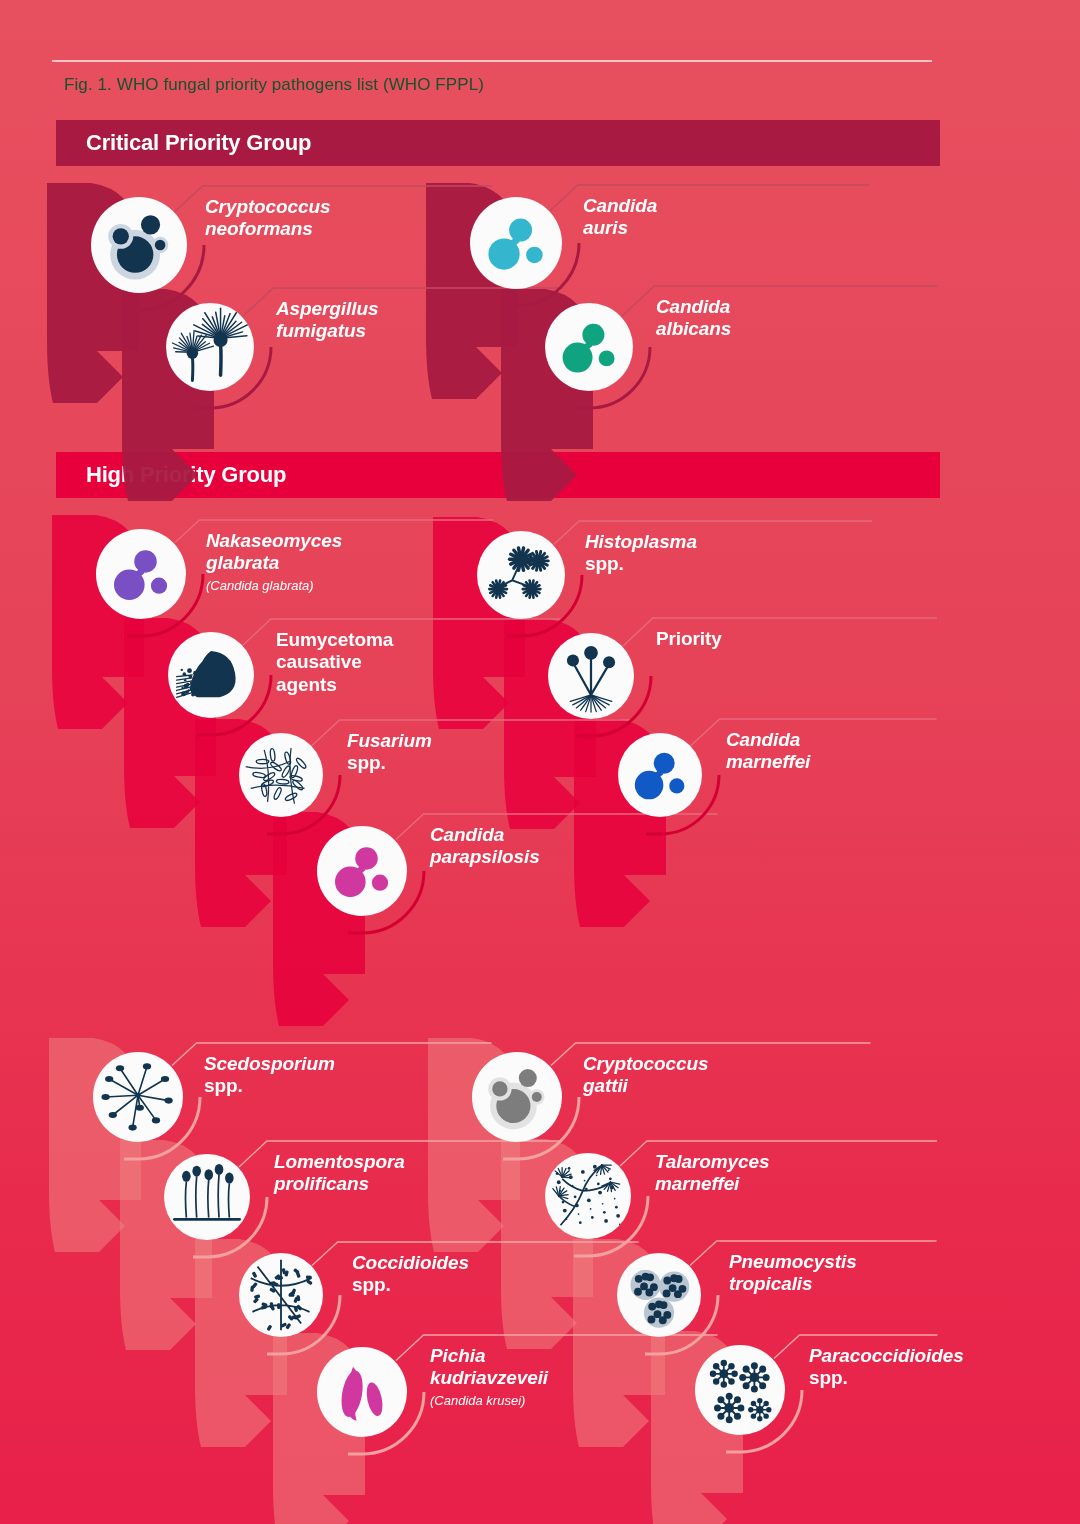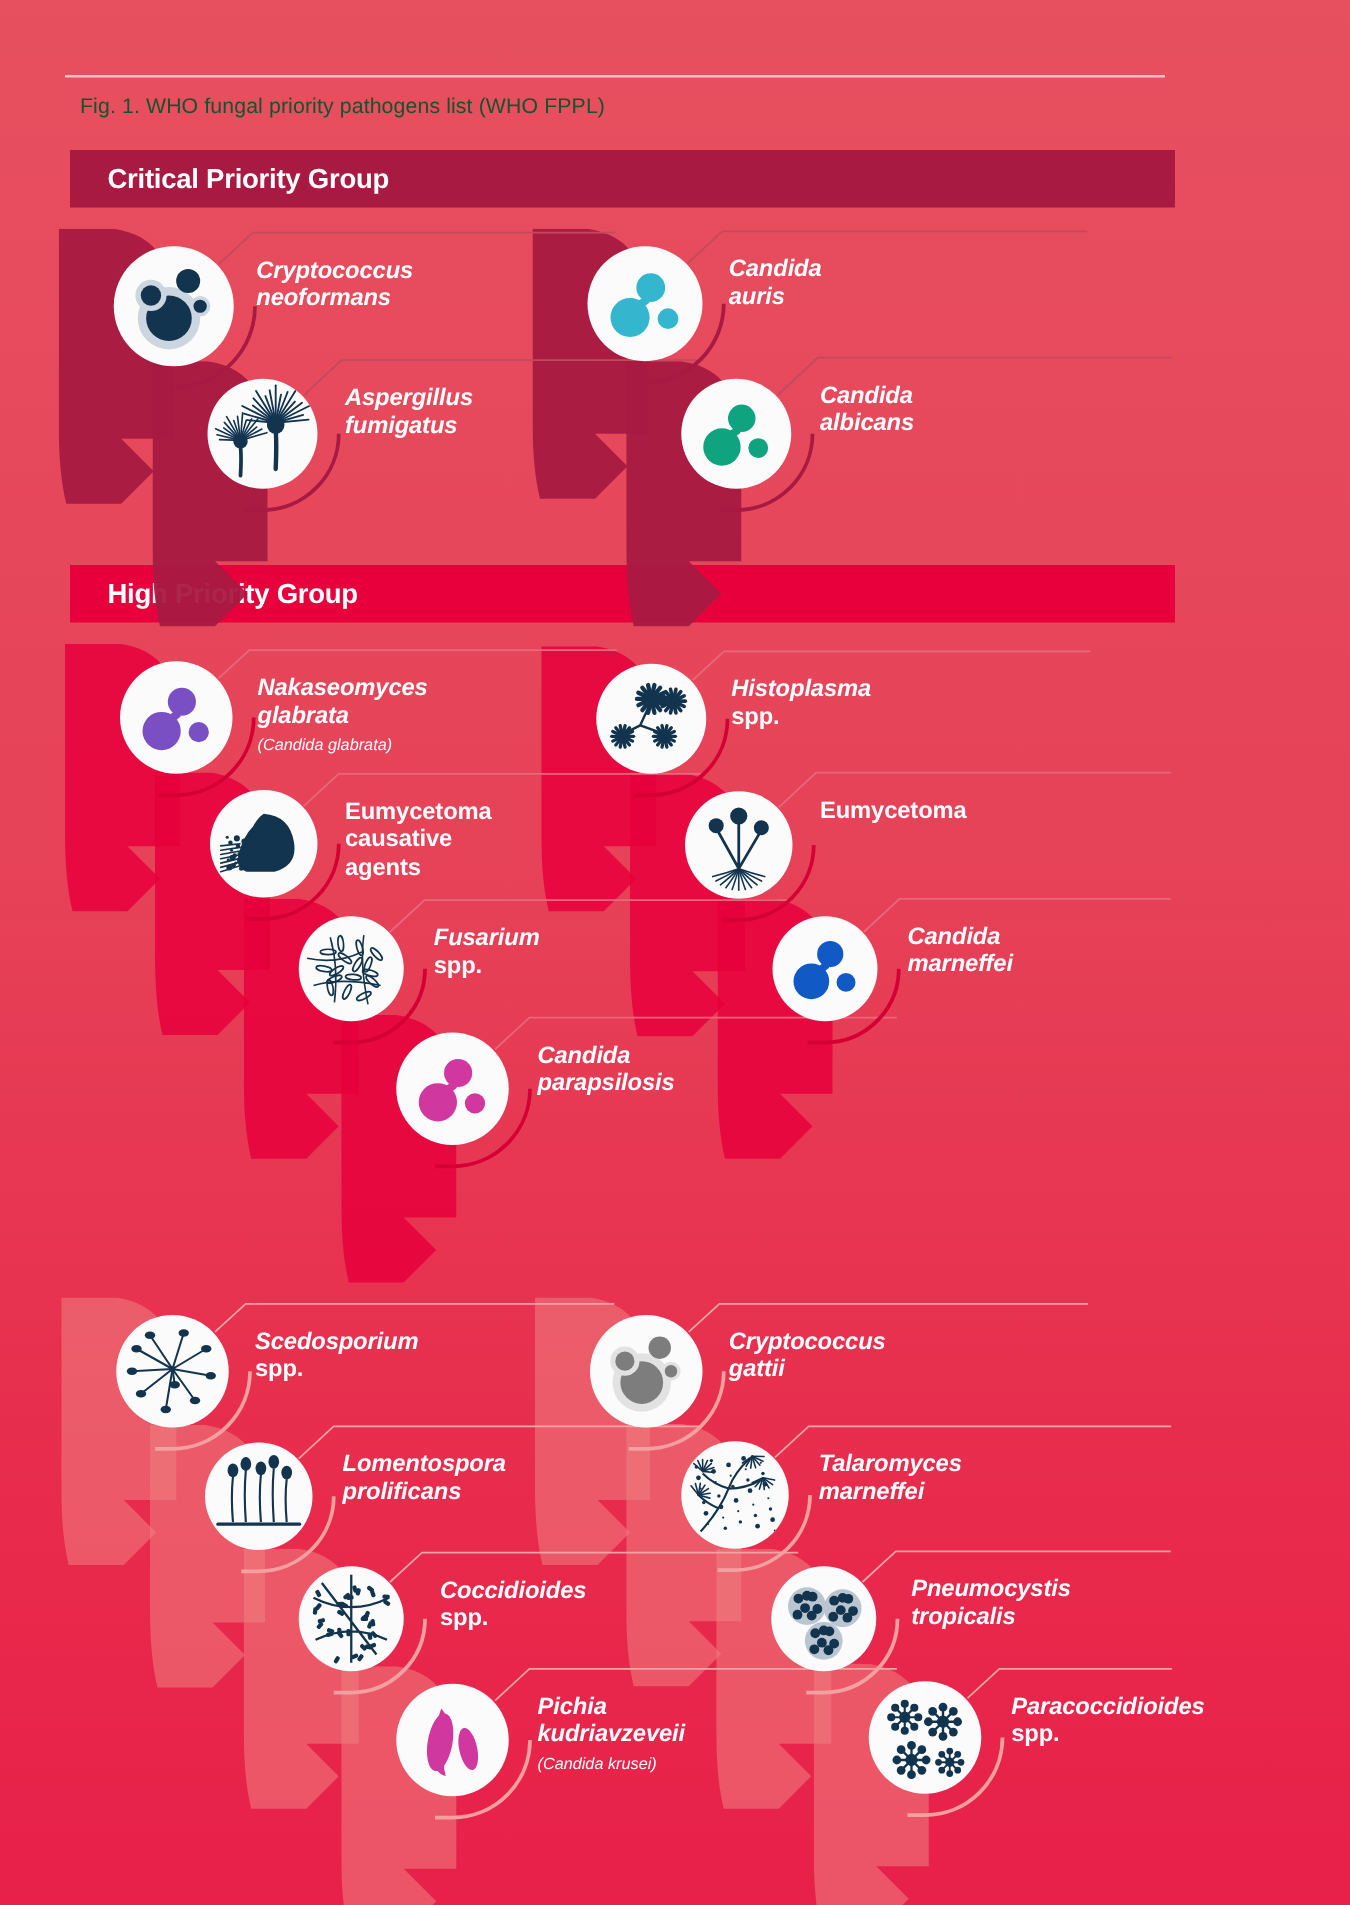--- a/index.html
+++ b/index.html
@@ -26,21 +26,21 @@
   .node { position:absolute; }
   .circle {
     position:absolute; border-radius:50%; background:#fbfbfb; overflow:hidden;
     display:flex; align-items:center; justify-content:center; z-index:3;
   }
   .circle svg { display:block; }
   .wedge { position:absolute; z-index:1; }
   .arc   { position:absolute; z-index:2; }
   .conn  { position:absolute; z-index:2; }
   .label { position:absolute; z-index:4; color:#ffffff; font-weight:bold; font-size:19px;
-           line-height:1.18; font-style:italic; letter-spacing:-.1px;margin-top:10px; }
+           line-height:1.18; font-style:italic; letter-spacing:-.1px; }
   .label.upright { font-style:normal; }
   .label .rom { font-style:normal; }
   .sub { display:block; font-size:13px; font-weight:normal; font-style:italic; margin-top:3px; letter-spacing:0; }
 </style>
 </head>
 <body>
 
 <div class="page">
 
   <div class="rule"></div>
@@ -431,21 +431,21 @@
               <path d="M50 72 Q53.31098595833215 83.65958079497608 56.14897392261685 91.43263465829348" stroke="#13344f" stroke-width="1.5" fill="none" stroke-linecap="round"></path>
               <path d="M50 72 Q50 84 50 92" stroke="#13344f" stroke-width="1.5" fill="none" stroke-linecap="round"></path>
               <path d="M50 72 Q46.68901404166786 83.65958079497608 43.85102607738317 91.43263465829348" stroke="#13344f" stroke-width="1.5" fill="none" stroke-linecap="round"></path>
               <path d="M50 72 Q43.565881951299176 82.65763738576254 38.05092362384133 89.76272897627089" stroke="#13344f" stroke-width="1.5" fill="none" stroke-linecap="round"></path>
               <path d="M50 72 Q40.80779941945861 81.05101656883325 32.928770350423136 87.08502761472208" stroke="#13344f" stroke-width="1.5" fill="none" stroke-linecap="round"></path>
               <path d="M50 72 Q38.571250489959425 78.93087244106721 28.775179481353224 83.55145406844537" stroke="#13344f" stroke-width="1.5" fill="none" stroke-linecap="round"></path>
               <path d="M50 72 Q36.98312919756448 76.41749463221613 25.825811366905466 79.36249105369356" stroke="#13344f" stroke-width="1.5" fill="none" stroke-linecap="round"></path>
             </svg>
           </span>
         </div>
-        <div class="label upright" style="left: 656px; top: 628px; max-width: 270px;">Eumycetoma</div>
+        <div class="label upright" style="left: 656px; top: 628px; max-width: 270px;">Priority</div>
       </div>
       <div class="node">
         <div class="wedge" style="left: 574px; top: 719px; width: 214px; height: 224px; opacity: 0.85;"><svg width="214" height="224">
       <path d="M0 0 L44 0 Q86 6 92 52 L92 156 L50 156 L76 182 L50 208 L6 208 Q0 184 0 146 Z" fill="#e8003c"></path>
           </svg></div>
         <div class="arc" style="left: 597px; top: 712px; width: 126px; height: 126px;"><svg width="126" height="126">
      <path d="M 122 63 A 59 59 0 0 1 63 122 L 49 122" fill="none" stroke="#d40034" stroke-width="3"></path>
           </svg></div>
         <div class="conn" style="left: 689.4px; top: 717px; width: 251.6px; height: 38.6px;"><svg width="251.60000000000002" height="38.60000000000002">
       <path d="M2 28.600000000000023 L30.600000000000023 2 L247.60000000000002 2" fill="none" stroke="#e7687c" stroke-width="1.4"></path>

